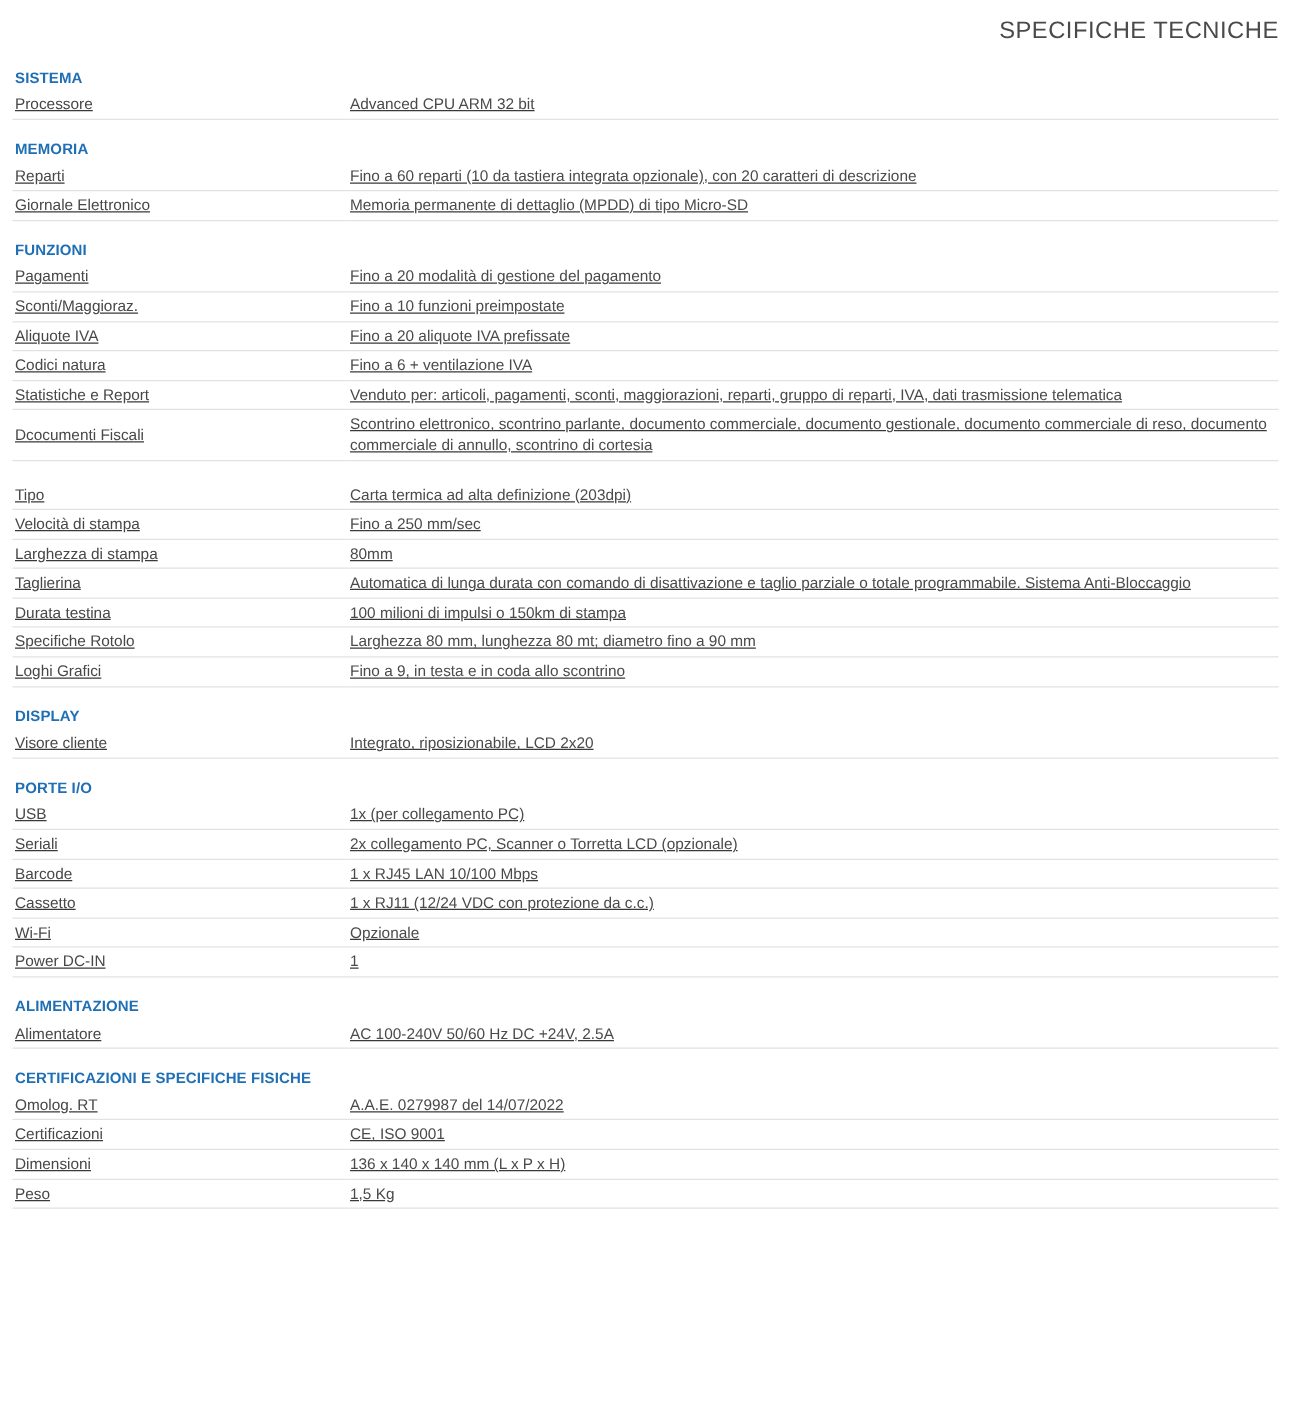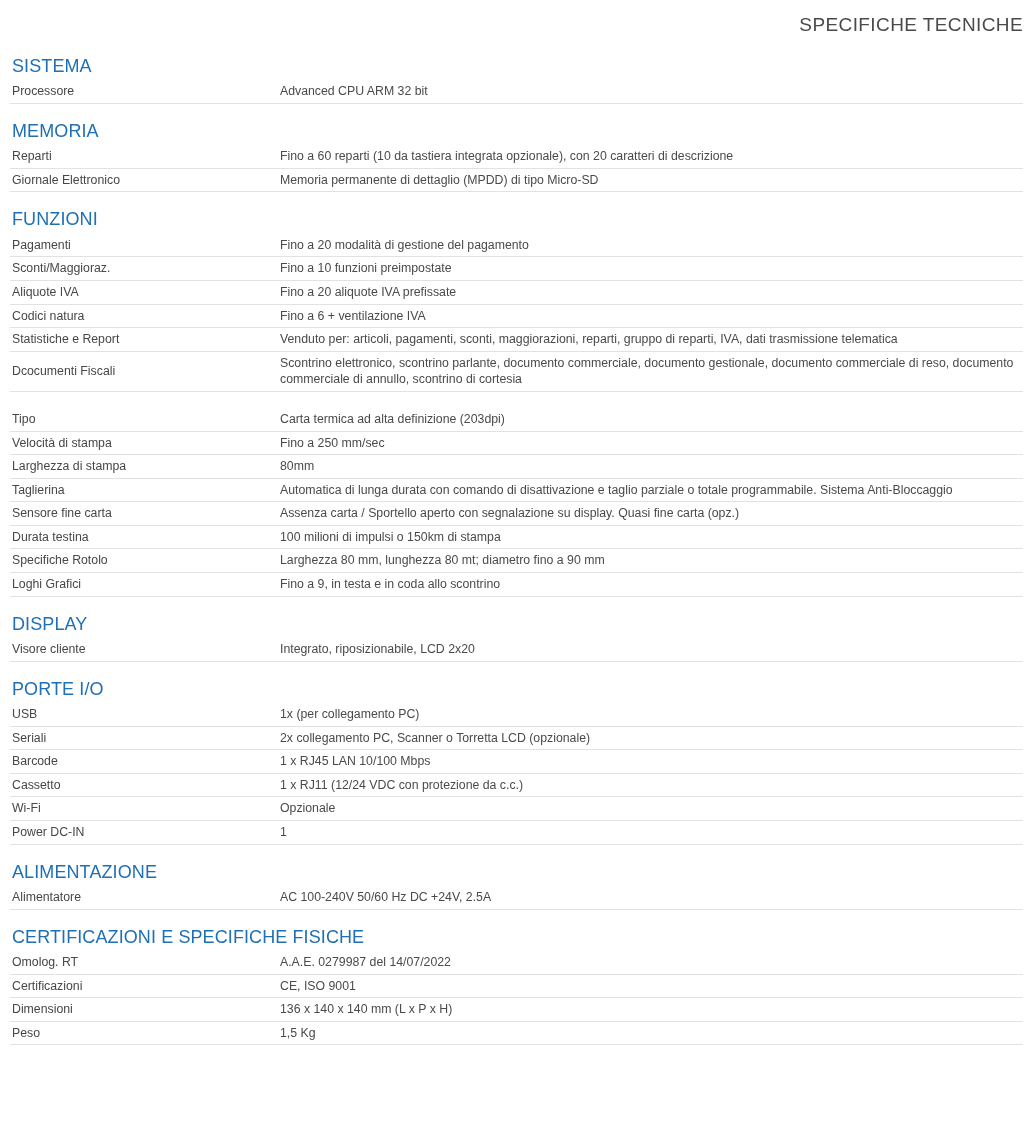--- a/index.html
+++ b/index.html
@@ -25,34 +25,35 @@
     color: #4a4a4a;
     letter-spacing: 0.4px;
     margin: 0 0 18px 2px;
     line-height: 1.2;
     text-align: right;
   }
   .section {
     margin: 0 0 16px 0;
   }
   .section-title {
-    font-size: 18px;
-    font-weight: 400;
+    font-size: 12px;
+    font-weight: 700;
     color: #1f6fb5;
     letter-spacing: 0.1px;
     margin: 0 0 2px 2px;
     line-height: 1.3;
   }
   table.spec {
     width: 100%;
     border-collapse: collapse;
     table-layout: fixed;
   }
   table.spec tr {
     border-bottom: 1px solid #e2e2e2;
+    text-decoration: underline;
   }
   table.spec td {
     font-size: 12.3px;
     line-height: 1.35;
     color: #474747;
     padding: 3px 4px 3px 2px;
     vertical-align: middle;
   }
   table.spec td.label {
     width: 262px;
@@ -142,24 +143,20 @@
             </tr>
             <tr>
               <td class="label">Larghezza di stampa</td>
               <td class="value">80mm</td>
             </tr>
             <tr>
               <td class="label">Taglierina</td>
               <td class="value">Automatica di lunga durata con comando di disattivazione e taglio parziale o totale programmabile. Sistema Anti-Bloccaggio</td>
             </tr>
             <tr>
-              <td class="label">Sensore fine carta</td>
-              <td class="value">Assenza carta / Sportello aperto con segnalazione su display. Quasi fine carta (opz.)</td>
-            </tr>
-            <tr>
               <td class="label">Durata testina</td>
               <td class="value">100 milioni di impulsi o 150km di stampa</td>
             </tr>
             <tr>
               <td class="label">Specifiche Rotolo</td>
               <td class="value">Larghezza 80 mm, lunghezza 80 mt; diametro fino a 90 mm</td>
             </tr>
             <tr>
               <td class="label">Loghi Grafici</td>
               <td class="value">Fino a 9, in testa e in coda allo scontrino</td>

